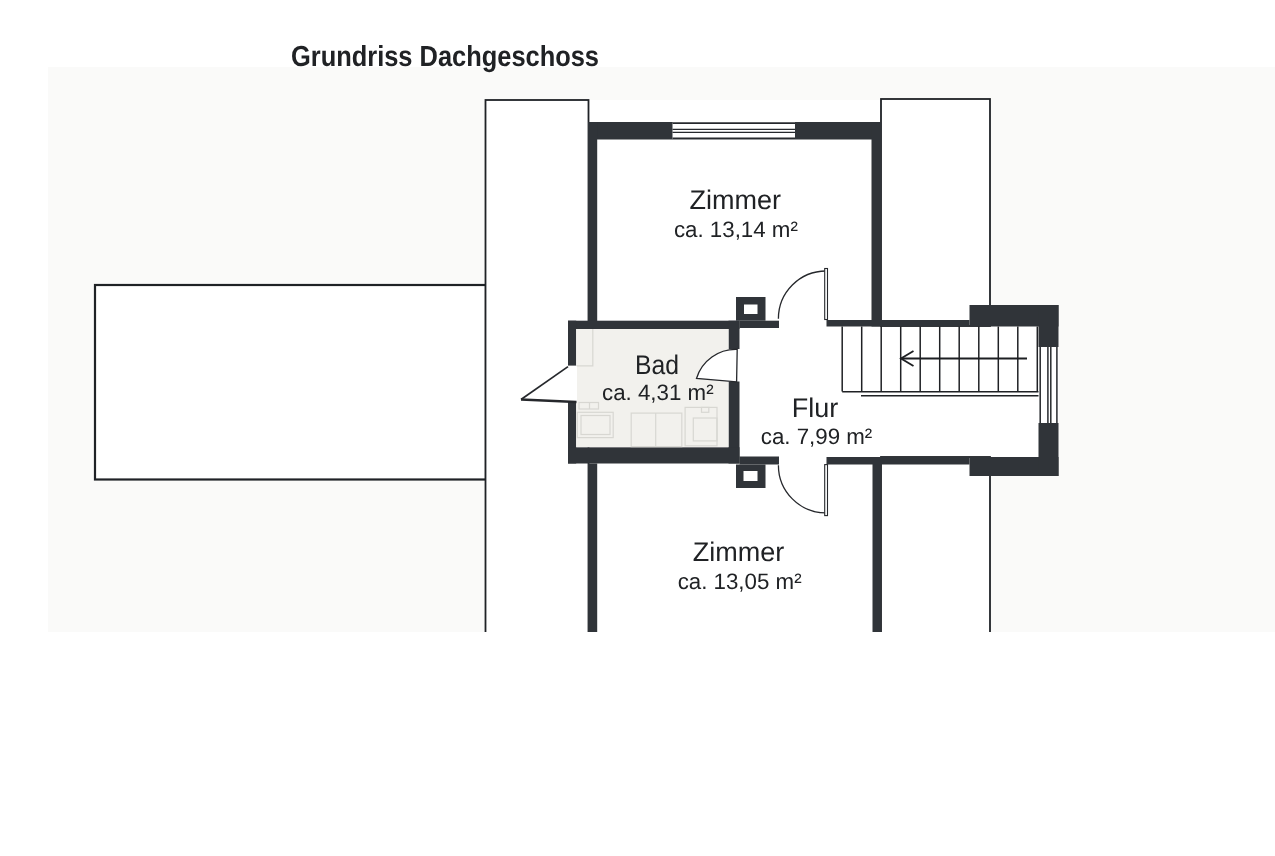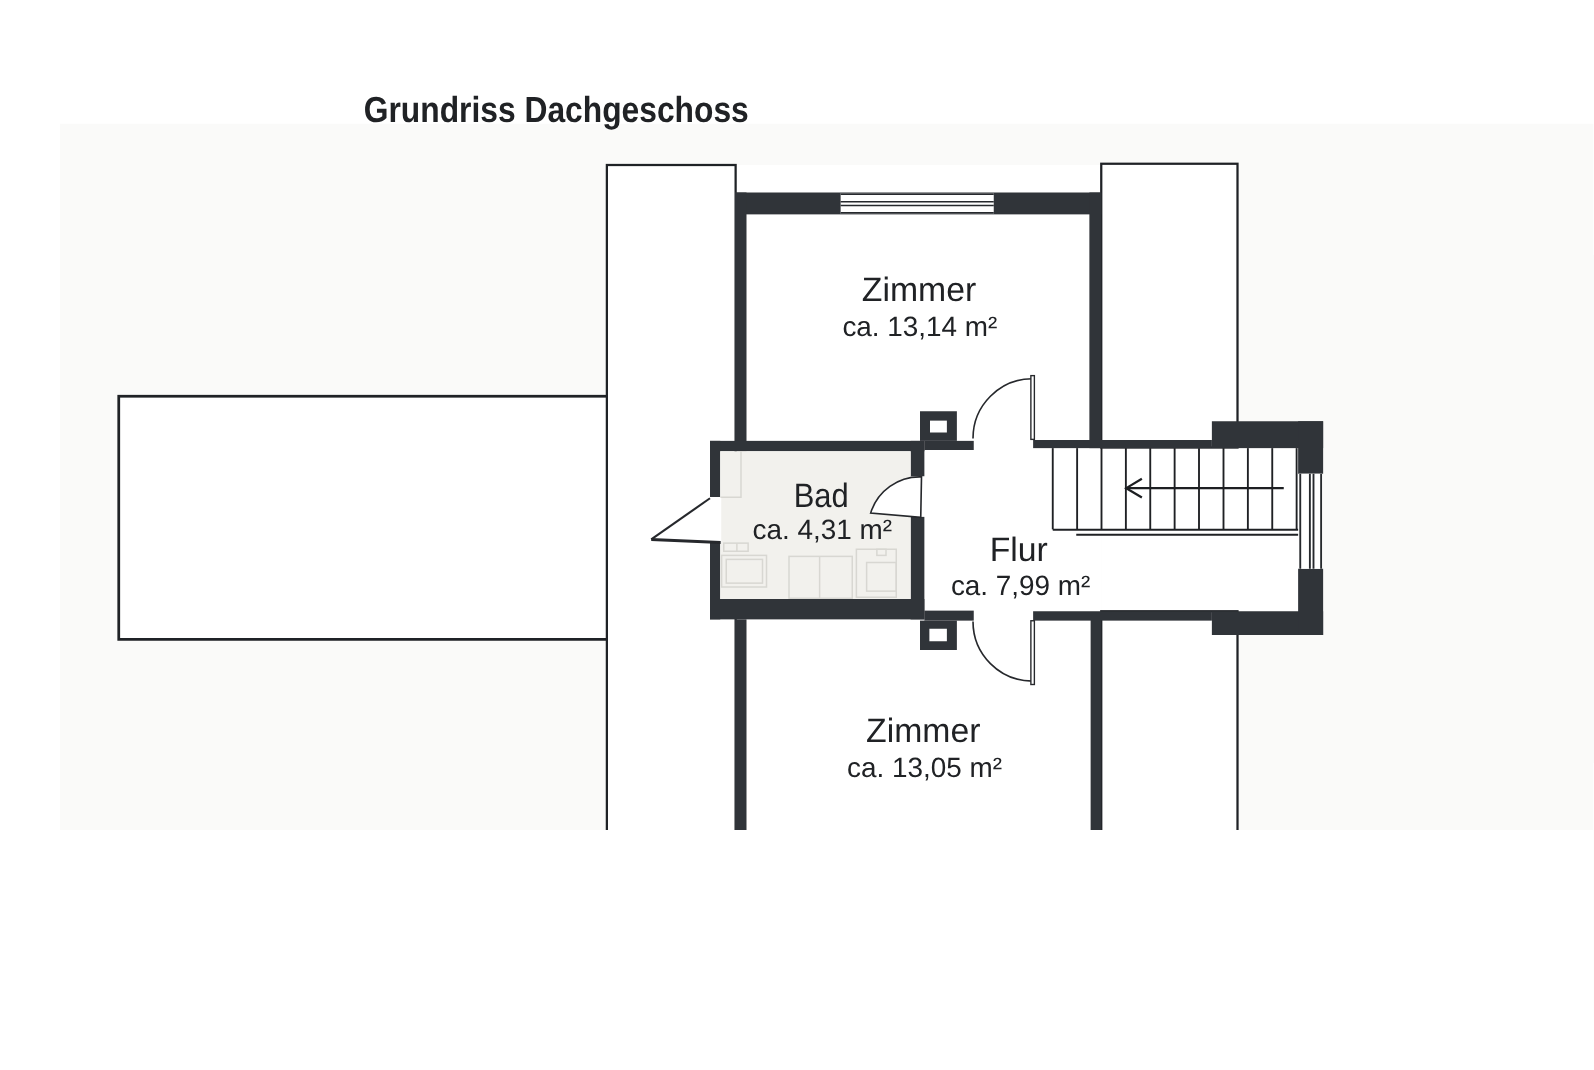--- a/index.html
+++ b/index.html
@@ -1,16 +1,16 @@
 <!DOCTYPE html>
 <html><head>
 <meta charset="utf-8">
 <style>
   html,body{margin:0;padding:0;background:#ffffff;-webkit-font-smoothing:antialiased;}
-  .wrap{width:1275px;height:632px;position:relative;font-family:"Liberation Sans",sans-serif;margin-top:32px;}
+  .wrap{width:1275px;height:632px;position:relative;font-family:"Liberation Sans",sans-serif;}
   svg{display:block;}
   text{font-family:"Liberation Sans",sans-serif;fill:#202225;}
 </style>
 </head>
 <body>
 <div class="wrap">
 <svg width="1275" height="856" viewBox="0 0 1275 856" text-rendering="geometricPrecision" shape-rendering="geometricPrecision">
 
   <rect x="48" y="67" width="1227" height="650" fill="#fafaf9"></rect>
 

